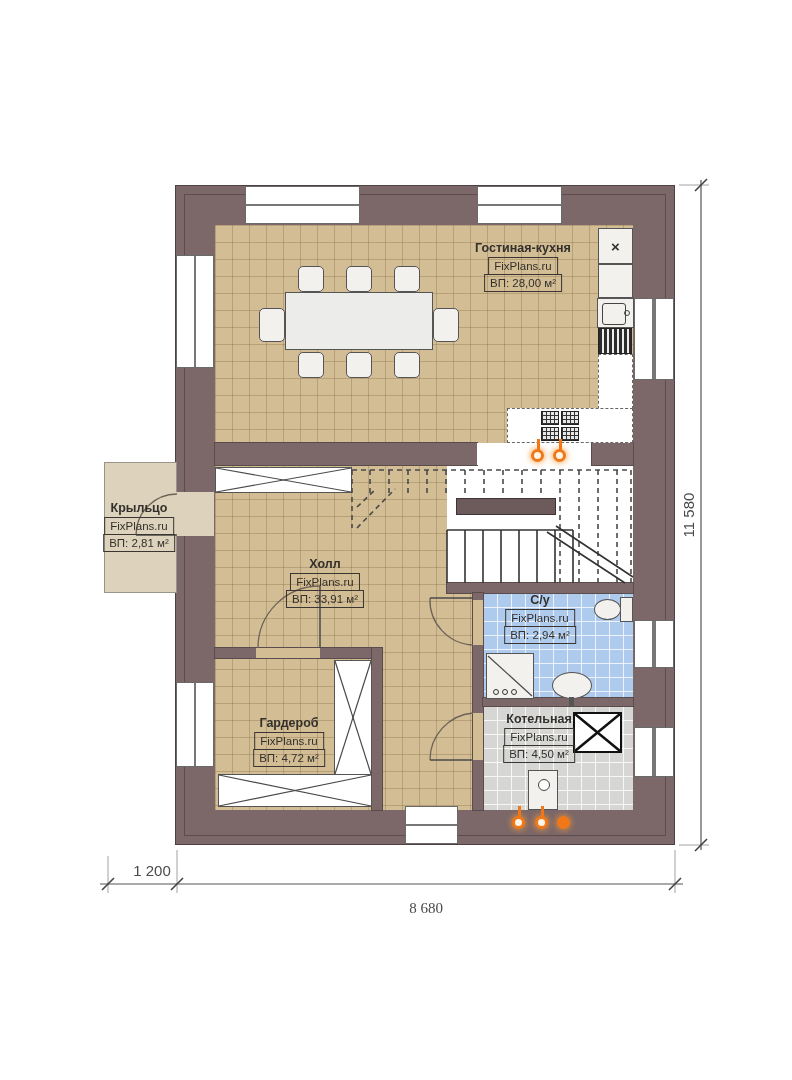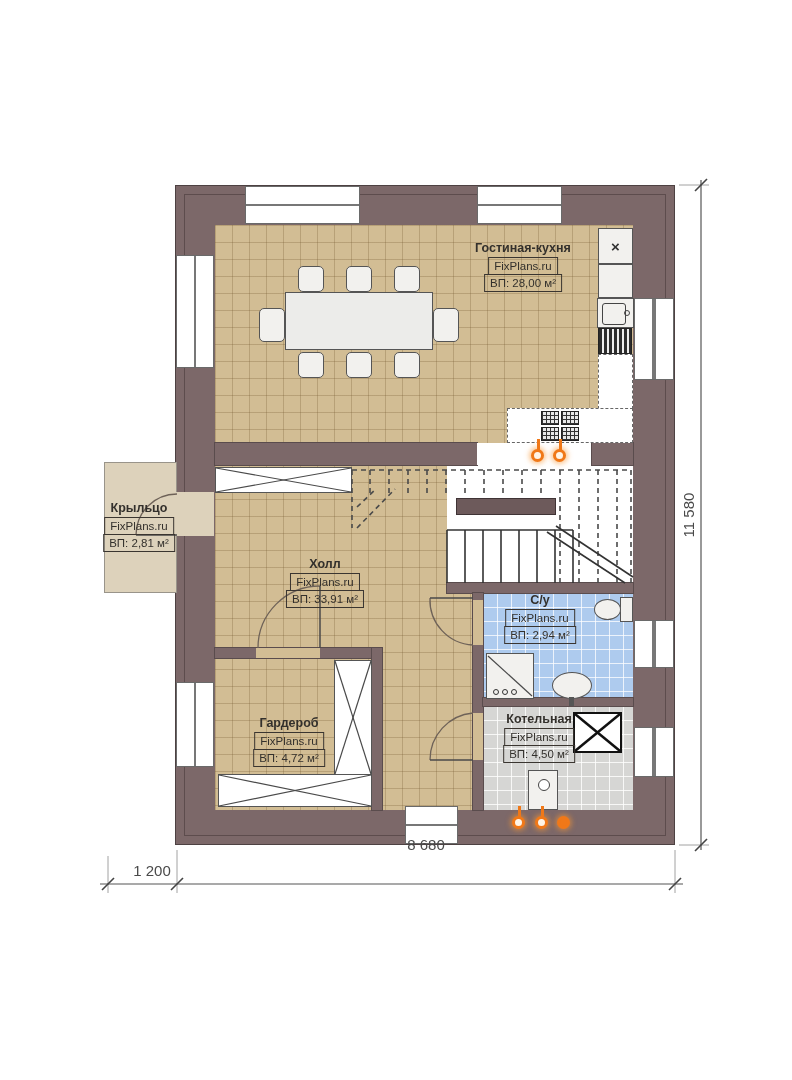--- a/index.html
+++ b/index.html
@@ -275,16 +275,16 @@
     <div class="room-box">ВП: 4,72 м²</div>
   </div>
 
   <div class="room-label" style="left:539px;top:712px;">
     <div class="room-title">Котельная</div>
     <div class="room-box">FixPlans.ru</div>
     <div class="room-box">ВП: 4,50 м²</div>
   </div>
 
   <div class="dim-text" style="left:152px;top:862px;transform:translateX(-50%);">1 200</div>
-  <div class="dim-text" style="left:426px;top:836px;transform:translateX(-50%);">8 680</div>
+  <div class="dim-text" style="left:426px;top:900px;transform:translateX(-50%);font-family:Liberation Serif, serif;">8 680</div>
   <div class="dim-text" style="left:688px;top:515px;transform:translate(-50%,-50%) rotate(-90deg);">11 580</div>
 
 </div>
 
 </body></html>

